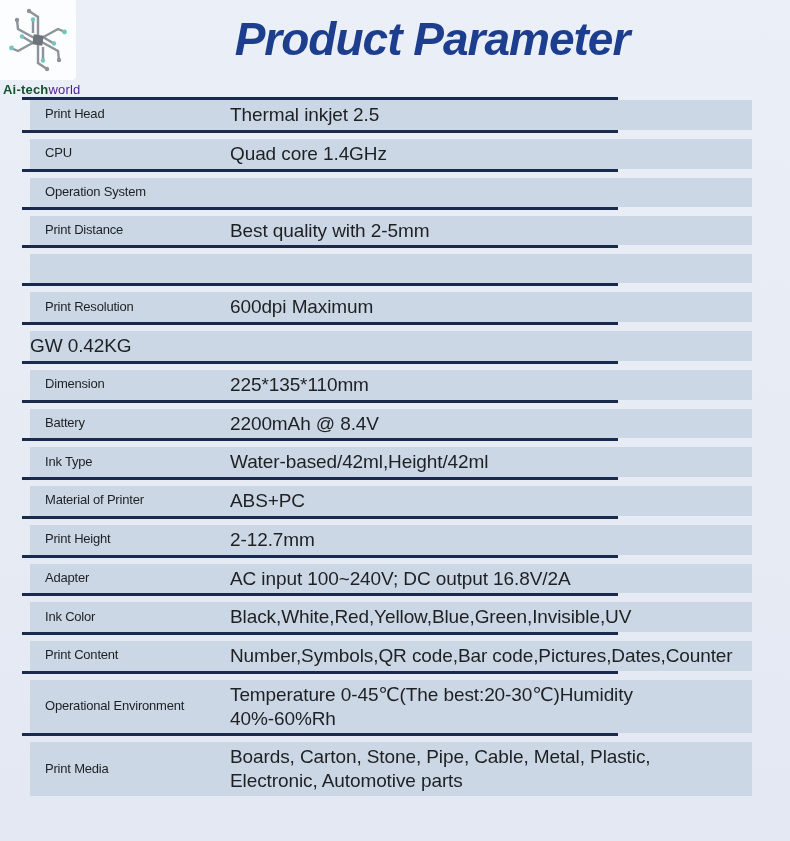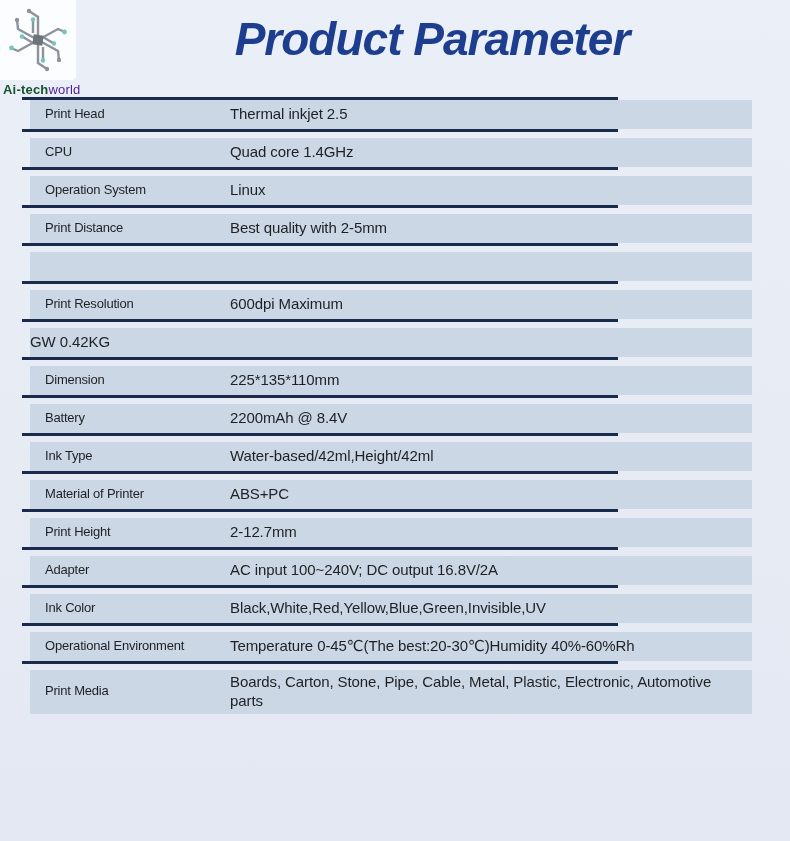--- a/index.html
+++ b/index.html
@@ -60,21 +60,21 @@
     width:596px;height:3px;background:var(--line);
   }
   .row.no-line::after{display:none;}
   .row .label{
     width:200px;flex:0 0 200px;
     padding-left:15px;padding-right:6px;
     font-size:13px;line-height:1.15;letter-spacing:-0.2px;
   }
   .row .value{
     flex:1;padding-right:14px;
-    font-size:15px;line-height:1.25;letter-spacing:-0.1px;
+    font-size:19px;line-height:1.25;letter-spacing:-0.1px;
   }
   
   .logo-svg{display:block;}
 </style>
 </head>
 <body>
 
 <div class="logo-patch">
   <svg class="logo-svg" width="58" height="66" viewBox="0 0 58 66">
     <g fill="none" stroke="#8d939b" stroke-width="2.4">
@@ -120,21 +120,20 @@
     <div class="value">Thermal inkjet 2.5</div>
   </div>
 
   <div class="row">
     <div class="label">CPU</div>
     <div class="value">Quad core 1.4GHz</div>
   </div>
 
   <div class="row">
     <div class="label">Operation System</div>
-    <div class="value">Linux</div>
   </div>
 
   <div class="row">
     <div class="label">Print Distance</div>
     <div class="value">Best quality with 2-5mm</div>
   </div>
 
   <div class="row">
   </div>
 
@@ -176,20 +175,24 @@
   <div class="row">
     <div class="label">Adapter</div>
     <div class="value">AC input 100~240V; DC output 16.8V/2A</div>
   </div>
 
   <div class="row">
     <div class="label">Ink Color</div>
     <div class="value">Black,White,Red,Yellow,Blue,Green,Invisible,UV</div>
   </div>
 
+  <div class="row">
+    <div class="label">Print Content</div>
+    <div class="value">Number,Symbols,QR code,Bar code,Pictures,Dates,Counter</div>
+  </div>
 
   <div class="row">
     <div class="label">Operational Environment</div>
     <div class="value">Temperature 0-45℃(The best:20-30℃)Humidity 40%-60%Rh</div>
   </div>
 
   <div class="row no-line">
     <div class="label">Print Media</div>
     <div class="value">Boards, Carton, Stone, Pipe, Cable, Metal, Plastic, Electronic, Automotive parts</div>
   </div>

